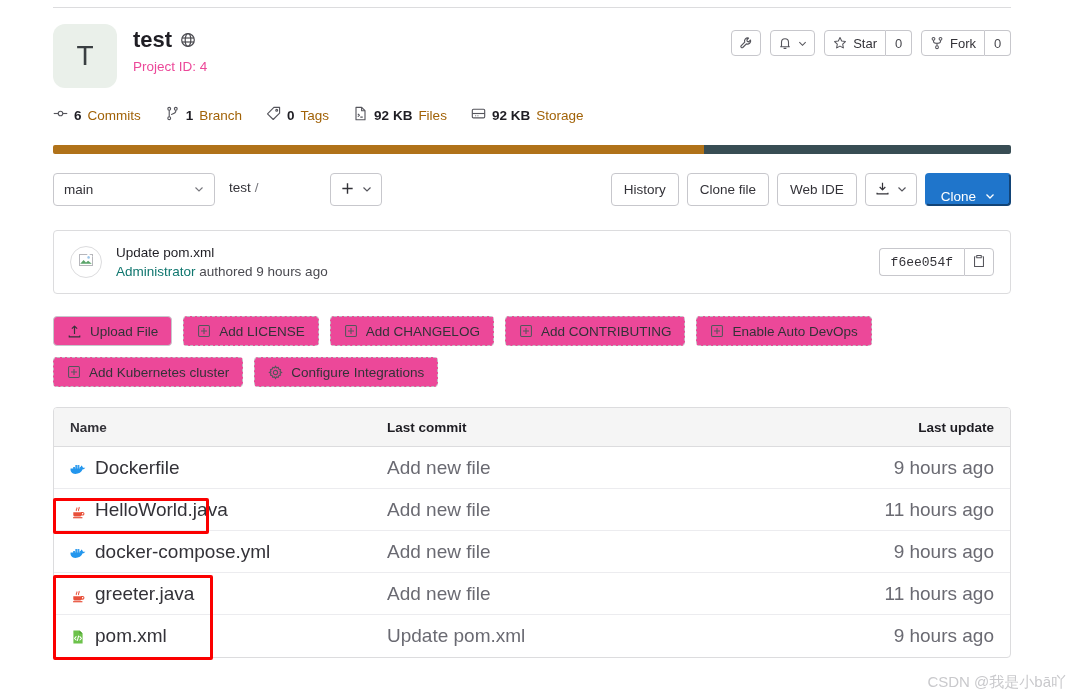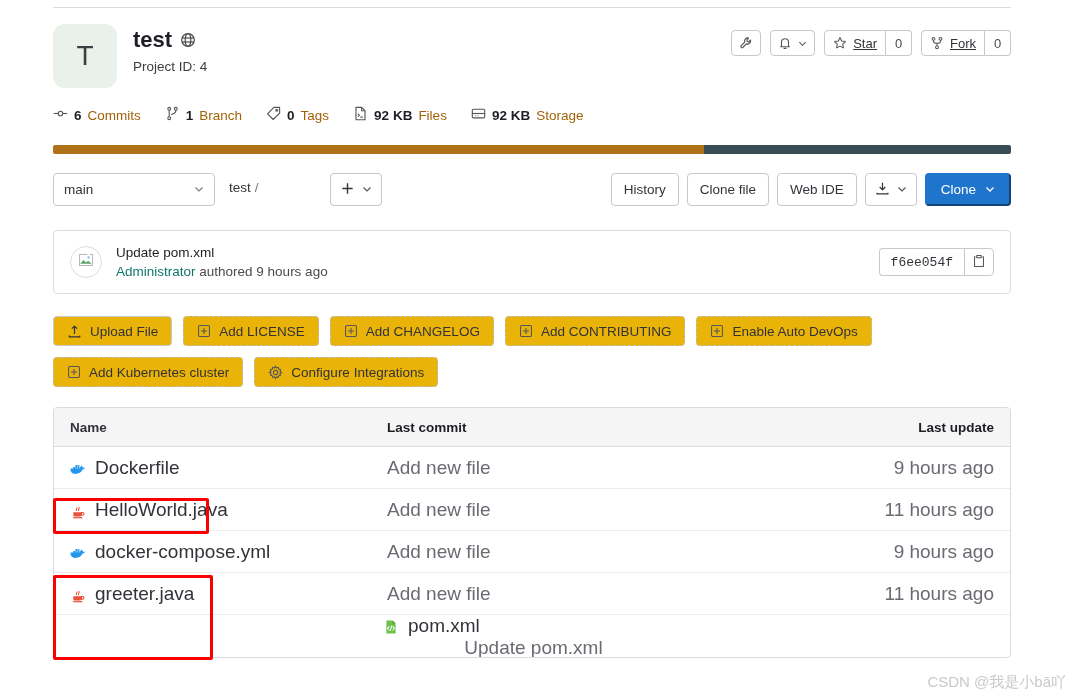--- a/index.html
+++ b/index.html
@@ -27,36 +27,36 @@
     width: 64px; height: 64px; border-radius: 12px;
     background: #eaf0ea;
     display: flex; align-items: center; justify-content: center;
     font-size: 28px; color: #3a3f42; font-weight: 400;
     flex: 0 0 auto;
   }
   .proj-meta { margin-left: 16px; padding-top: 4px; flex: 1 1 auto; }
   .proj-title-row { display: flex; align-items: center; gap: 8px; }
   .proj-title { font-size: 22px; font-weight: bold; color: #1f1e24; line-height: 1.1; }
   .globe-ico { width: 16px; height: 16px; display:inline-block; color:#4a4a50; }
-  .proj-id { font-size: 13.5px; color: #404040; margin-top: 7px; }
+  .proj-id { font-size: 13.5px; color: #ec4899; margin-top: 7px; }
 
   
   .hdr-actions {
     position: absolute; right: 0; top: 6px;
     display: flex; align-items: center; gap: 9px;
   }
   .btn {
     display: inline-flex; align-items: center; justify-content: center;
     border: 1px solid #c7c7cc; background: #fff; color: #333238;
     border-radius: 4px; font-size: 13px; height: 26px; padding: 0 8px;
     white-space: nowrap; font-family: "Liberation Sans", sans-serif;
   }
   .btn svg { display: block; }
   .btn-group { display: inline-flex; align-items: stretch; }
-  .btn-group > .btn:first-child { border-top-right-radius:0; border-bottom-right-radius:0;text-decoration:underline; }
+  .btn-group > .btn:first-child { border-top-right-radius:0; border-bottom-right-radius:0; }
   .btn-group > .btn + .btn { border-left: none; border-top-left-radius:0; border-bottom-left-radius:0; }
   .count-box { min-width: 26px; color:#4a4a50; }
   .icon-btn { width: 30px; padding: 0; }
   .bell-btn { gap: 6px; padding: 0 7px; }
 
   .caret { width: 9px; height: 9px; }
 
   
   .stats {
     position: absolute; left: 53px; top: 106px;
@@ -96,21 +96,21 @@
   .right-tools { position:absolute; right:0; top:0; display:flex; align-items:center; gap: 8px; }
   .tbtn {
     height: 33px; padding: 0 12px; border:1px solid #c7c7cc; border-radius:4px;
     background:#fff; color:#333238; font-size:13.5px;
     display:inline-flex; align-items:center; justify-content:center; white-space:nowrap;
   }
   .dl-btn { padding: 0 9px; gap: 7px; }
   .clone-btn {
     background:#1f75cb; border-color:#1f75cb; color:#fff;
     height:33px; padding: 0 14px; border-radius:4px; font-size:13.5px;
-    display:inline-flex; align-items:center; gap:9px; white-space:nowrap;
+    display:inline-flex; align-items:flex-end; gap:9px; white-space:nowrap;
   }
 
   
   .commit-panel {
     position:absolute; left:53px; top:230px; width:958px; height:64px;
     border:1px solid #dcdcde; border-radius:4px; background:#fff;
     display:flex; align-items:center; padding: 0 16px;
   }
   .commit-avatar {
     width: 32px; height: 32px; border-radius: 50%;
@@ -132,42 +132,42 @@
     border:1px solid #c7c7cc; border-radius: 0 4px 4px 0; background:#fff;
     width: 30px; height:28px; display:flex; align-items:center; justify-content:center;
   }
 
   
   .quick-actions {
     position:absolute; left:53px; top:316px; width:958px;
     display:flex; flex-wrap: wrap; gap: 11px 11px;
   }
   .qbtn {
-    height: 30px; border-radius:4px; background:#eab308;
+    height: 30px; border-radius:4px; background:#ec4899;
     border: 1px dashed #bfbfc3; color:#333238; font-size:13.5px;
     display:inline-flex; align-items:center; gap:8px; padding: 0 13px;
     white-space:nowrap;
   }
   .qbtn.solid { border-style: solid; border-color:#c7c7cc; }
 
   
   .file-table {
     position:absolute; left:53px; top:407px; width:958px;
     border:1px solid #dcdcde; border-radius:4px; overflow:hidden; background:#fff;
   }
   .ft-head {
     background:#f5f5f5; height:39px; display:flex; align-items:center;
     border-bottom:1px solid #dcdcde;
     font-size:13.5px; font-weight:bold; color:#1f1e24;
   }
   .ft-row {
     height:42px; display:flex; align-items:center;
     border-bottom:1px solid #ececef; font-size:19px;
   }
-  .ft-row:last-child { border-bottom:none;flex-direction:column; }
+  .ft-row:last-child { border-bottom:none; }
   .c-name { width: 330px; padding-left: 16px; display:flex; align-items:center; gap:9px; color:#333238; }
   .c-commit { flex:1 1 auto; padding-left: 3px; color:#6a6a72; }
   .c-update { width: 150px; text-align:right; padding-right: 16px; color:#6a6a72; }
   .ft-head .c-commit { color:#1f1e24; }
   .ft-head .c-update { color:#1f1e24; }
   .ficon { width:16px; height:16px; flex:0 0 auto; display:block; }
 
   
   .annot {
     position:absolute; border: 3px solid #fb0000; border-radius:2px;

